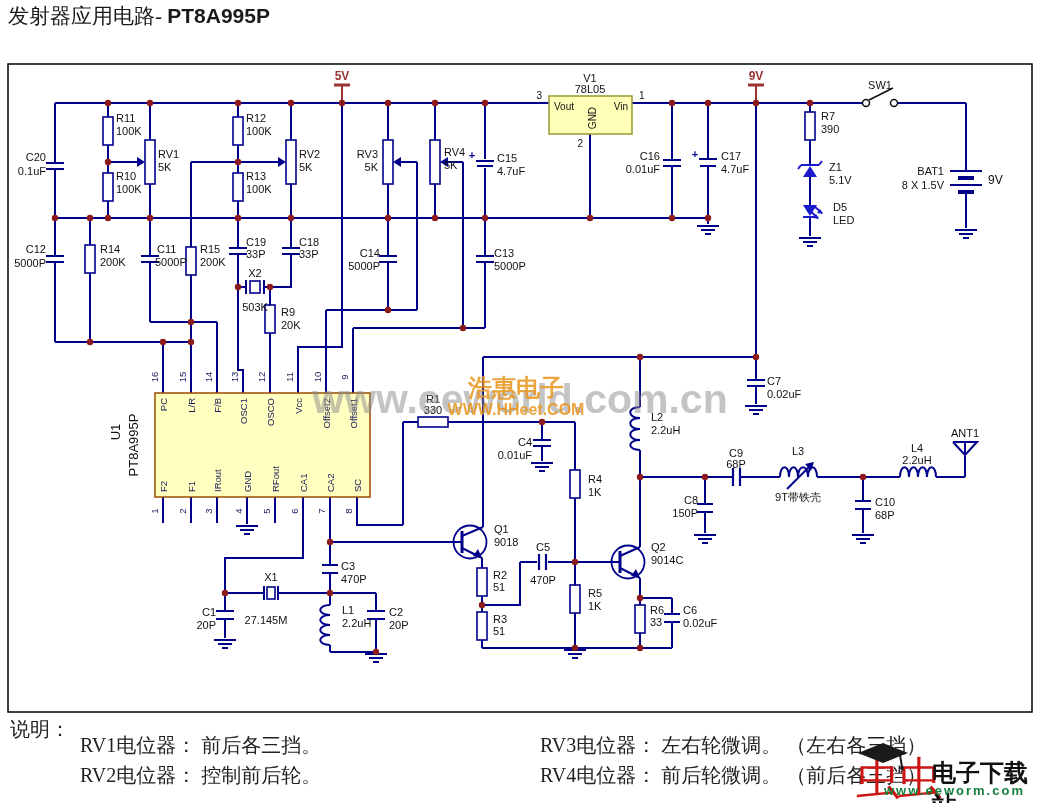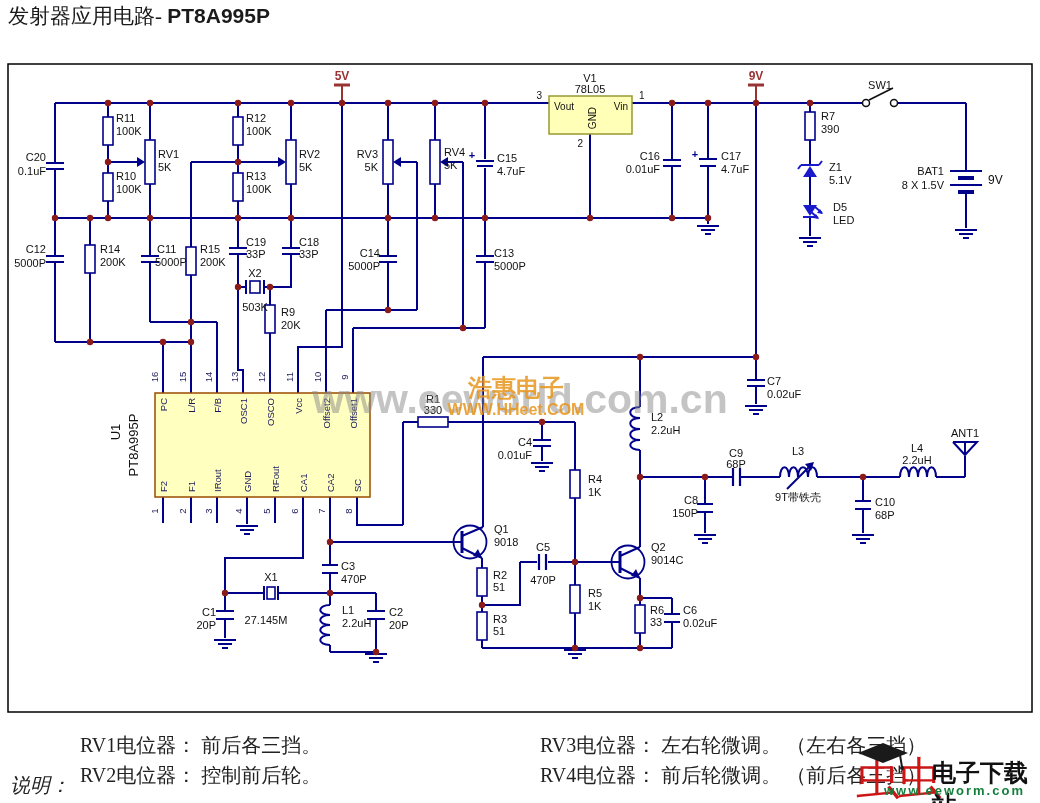--- a/index.html
+++ b/index.html
@@ -431,21 +431,21 @@
     </g>
 
   <text x="342" y="80" font-size="12" font-weight="bold" text-anchor="middle" fill="#993333">5V</text>
   <text x="756" y="80" font-size="12" font-weight="bold" text-anchor="middle" fill="#993333">9V</text>
 
   <text x="520" y="413" font-size="41" font-weight="bold" text-anchor="middle" fill="#8a8a8a" opacity="0.5">www.eeworld.com.cn</text>
   <text x="516" y="396" font-size="24" font-weight="bold" text-anchor="middle" fill="#E8961E" opacity="0.85">浩惠电子</text>
   <text x="516" y="415" font-size="16" font-weight="bold" text-anchor="middle" fill="#E8961E" opacity="0.85">WWW.HHeet.COM</text>
 </svg>
 
-<div class="notes" style="left:10px;top:772px;font-style:italic;">说明：</div>
+<div class="notes" style="left:10px;top:716px;">说明：</div>
 <div class="notes" style="left:80px;top:732px;">RV1电位器： 前后各三挡。</div>
 <div class="notes" style="left:80px;top:762px;">RV2电位器： 控制前后轮。</div>
 <div class="notes" style="left:540px;top:732px;">RV3电位器： 左右轮微调。 （左右各三挡）</div>
 <div class="notes" style="left:540px;top:762px;">RV4电位器： 前后轮微调。 （前后各三挡）</div>
 
 <div class="logo">
   <span class="bugs">虫虫</span>
   <svg width="70" height="40" viewBox="0 0 70 40">
     <polygon points="10,22 35,12 60,22 35,32" fill="#1a1a1a"></polygon>
     <path d="M52,24 L54,36" stroke="#1a1a1a" stroke-width="2" fill="none"></path>

